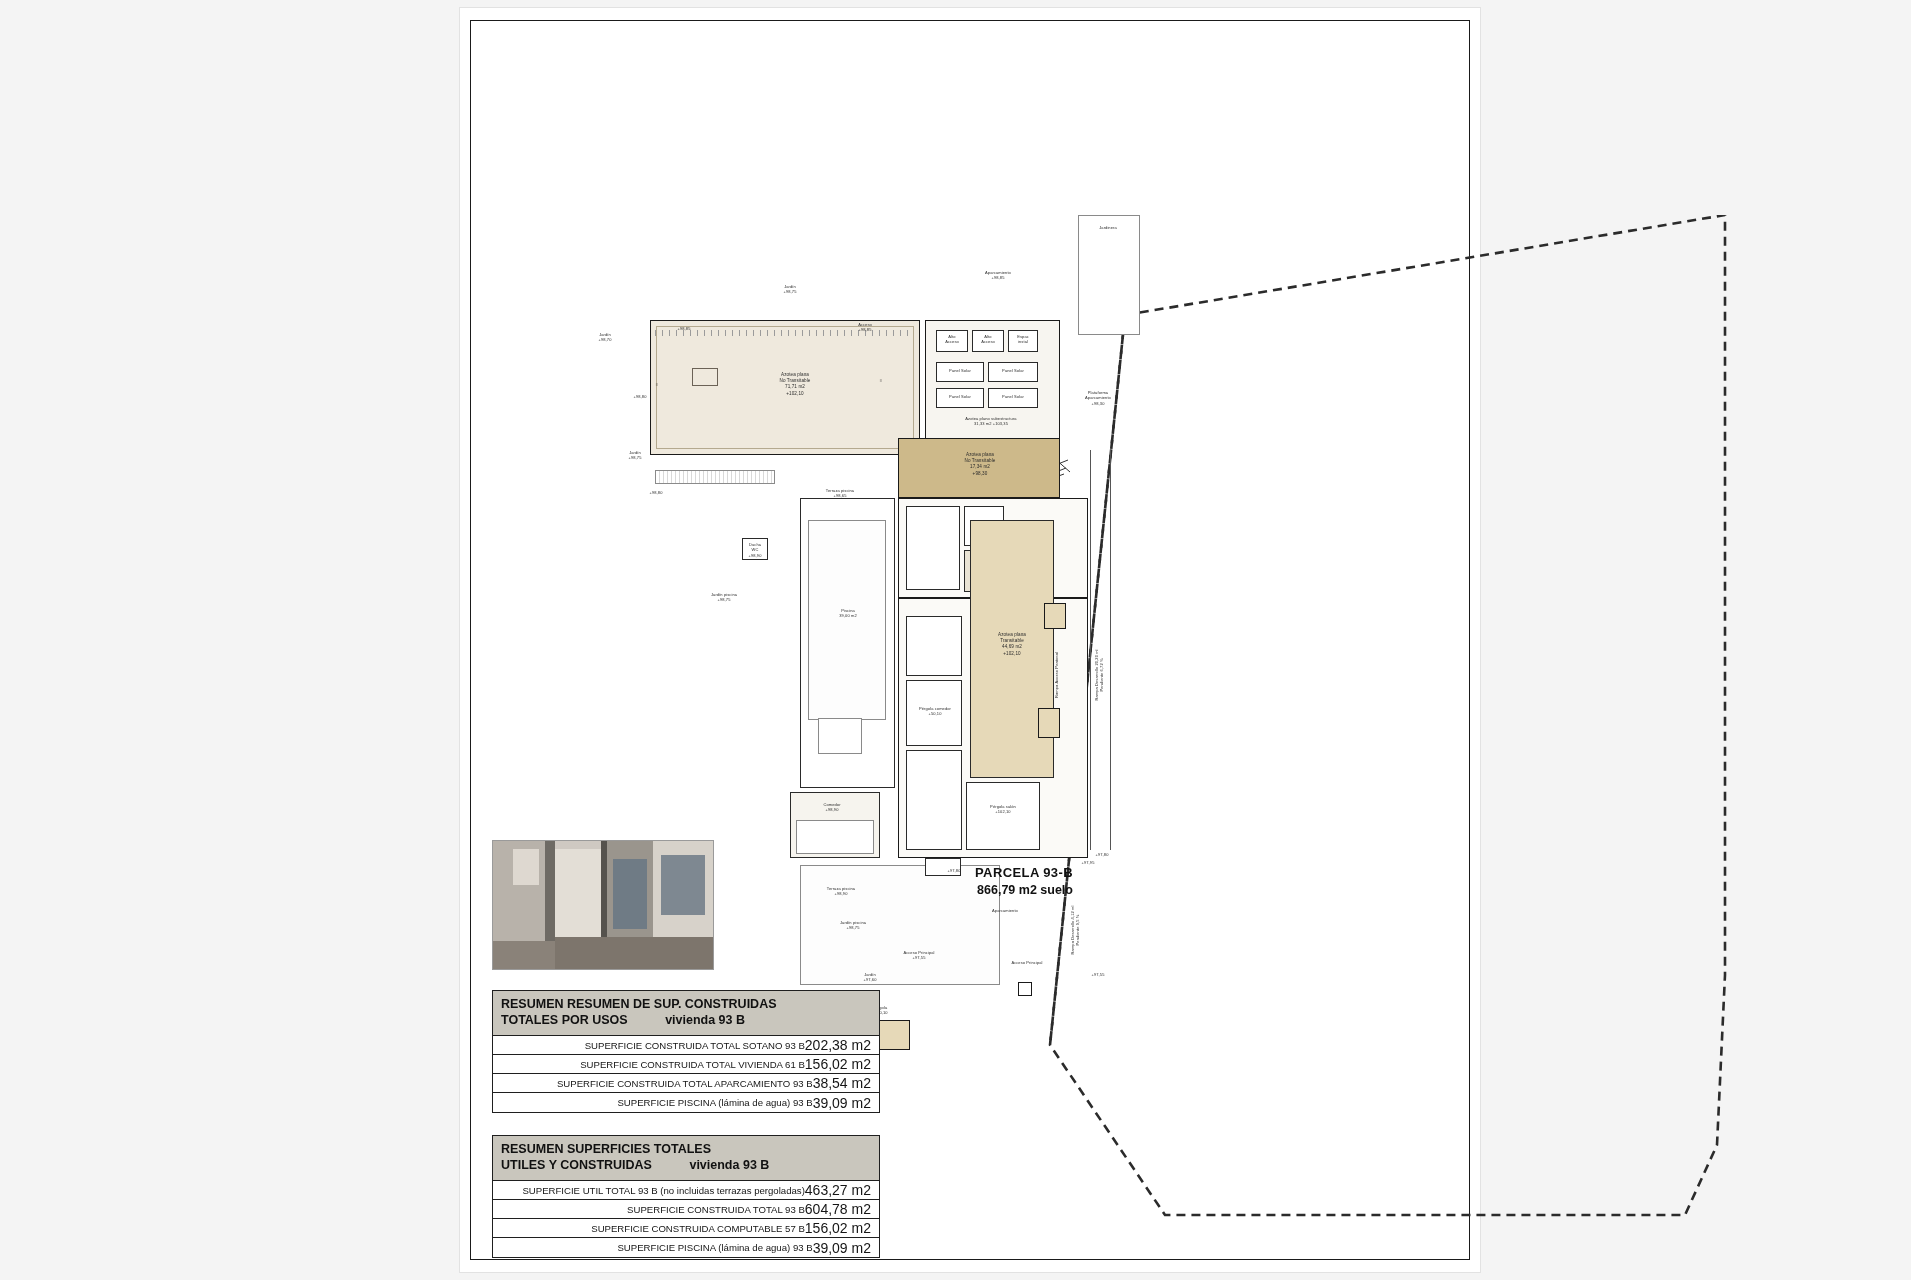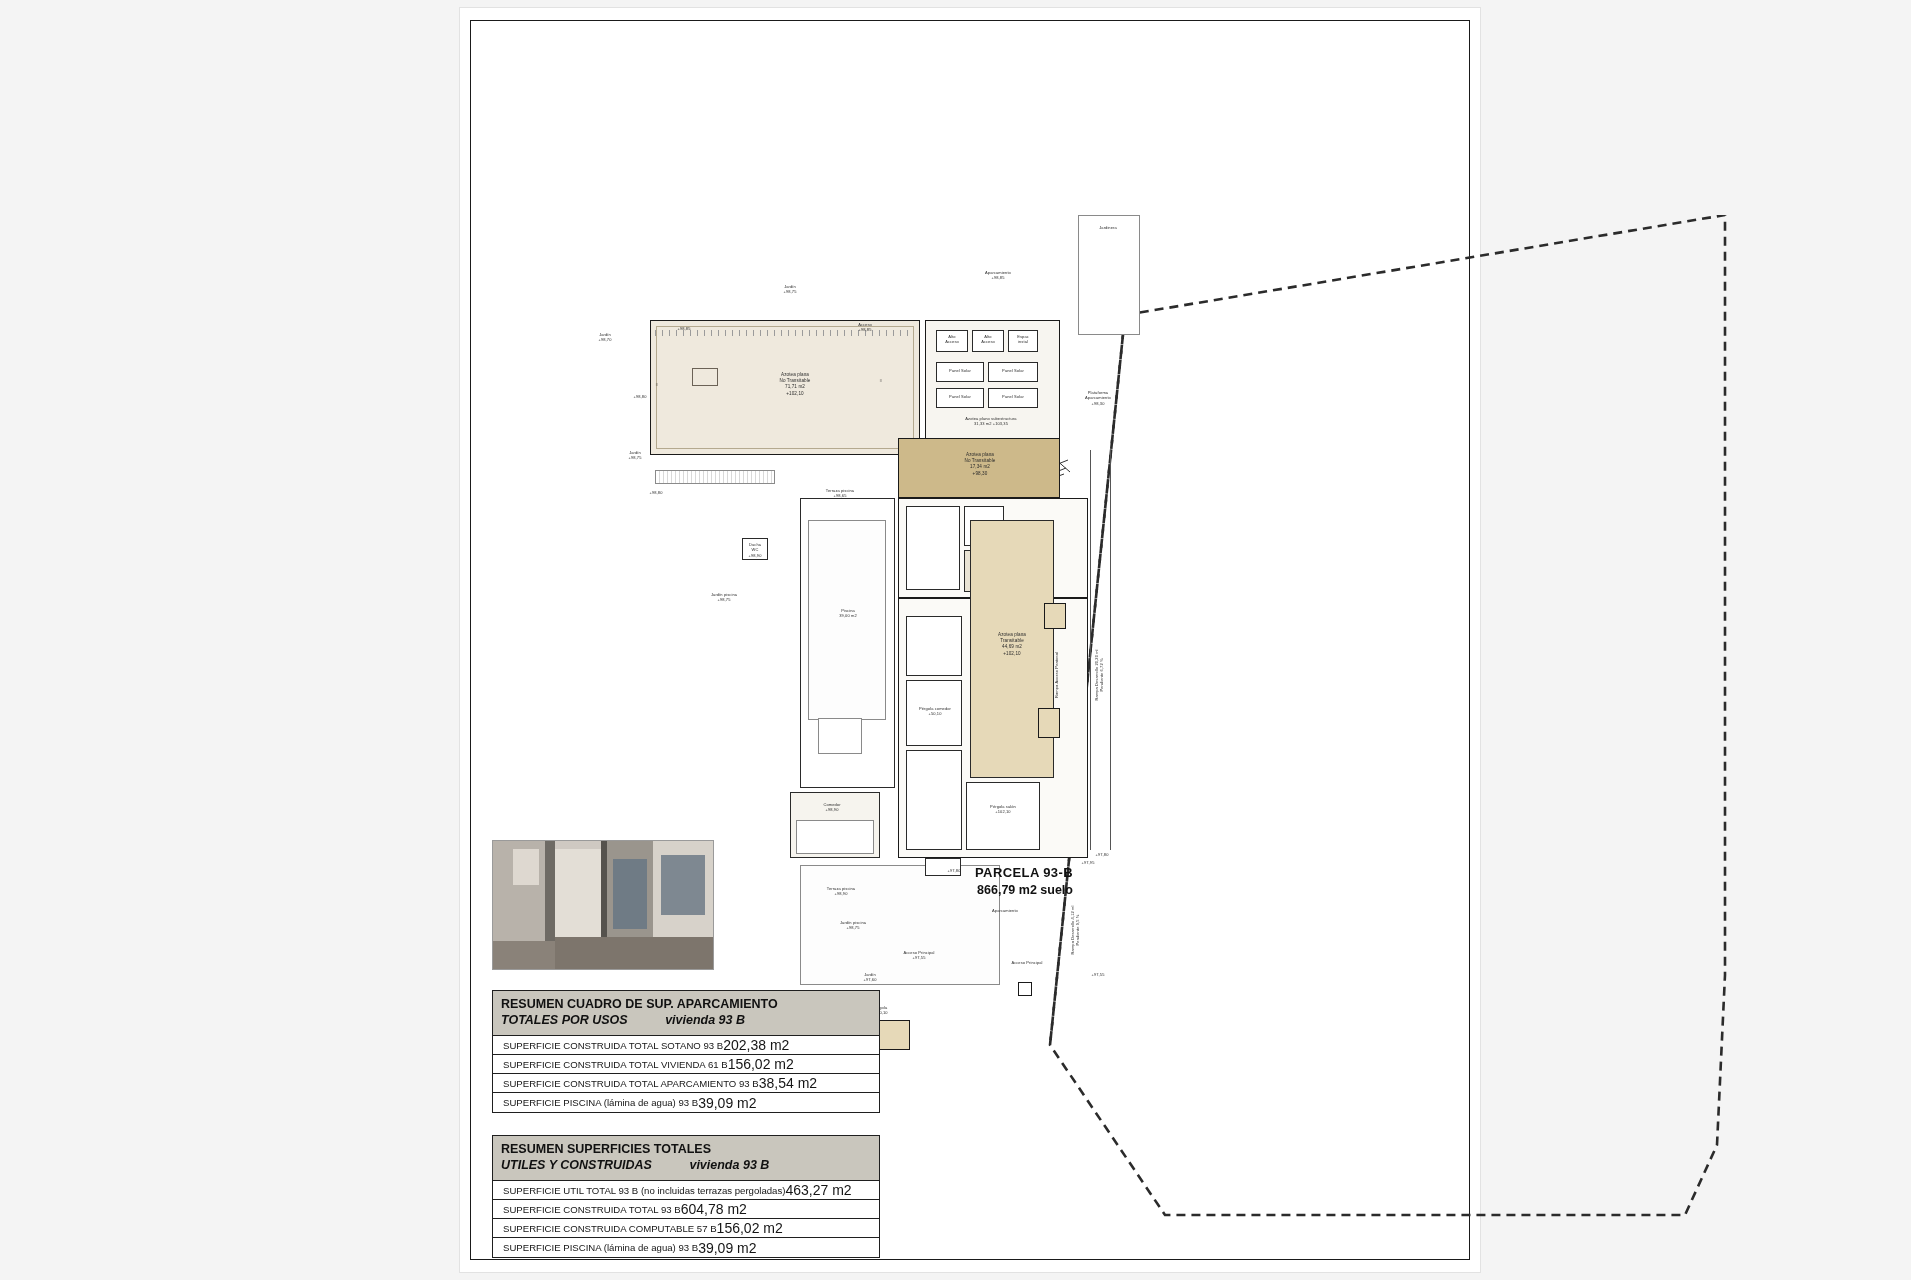--- a/index.html
+++ b/index.html
@@ -56,24 +56,24 @@
   }
   .tbl .thead{
     background:#c9c6bd;
     border-bottom:1px solid #1f1f1f;
     padding:6px 8px 7px 8px;
     font-weight:bold;
     font-size:12.5px;
     color:#111;
     line-height:1.25;
   }
-  .tbl .thead .t2{display:block;font-style:italic;}
+  .tbl .thead .t2{display:block;}
   .tbl .thead .sub{font-weight:bold;font-size:12.5px;}
   .tbl .row{
-    display:flex;justify-content:flex-start;align-items:center;
+    display:flex;justify-content:flex-end;align-items:center;
     padding:3px 8px 3px 10px;
     font-size:9.6px;
     color:#151515;
     border-bottom:1px solid #1f1f1f;
     height:19px;box-sizing:border-box;
   }
   .tbl .row:last-child{border-bottom:none;}
   .tbl .row .val{font-size:14px;}
 
   .photo{
@@ -290,21 +290,21 @@
       <rect x="160" y="0" width="60" height="128" fill="#d7d2ca"></rect>
       <rect x="168" y="14" width="44" height="60" fill="#7e8891"></rect>
       <rect x="0" y="100" width="220" height="28" fill="#8a8279"></rect>
       <rect x="62" y="96" width="158" height="32" fill="#7d756c"></rect>
       <rect x="20" y="8" width="26" height="36" fill="#ded8d0"></rect>
     </svg>
   </div>
 
   <div class="tbl" style="left:492px;top:990px;width:388px;">
     <div class="thead">
-      <span>RESUMEN CUADRO DE SUP. APARCAMIENTO</span>
+      <span>RESUMEN RESUMEN DE SUP. CONSTRUIDAS</span>
       <span class="t2">
         <span>TOTALES POR USOS</span>
         <span class="sub" style="margin-left:34px;">vivienda 93 B</span>
       </span>
     </div>
     <div class="row">
       <span>SUPERFICIE CONSTRUIDA TOTAL  SOTANO  93 B</span>
       <span class="val">202,38 m2</span>
     </div>
     <div class="row">

